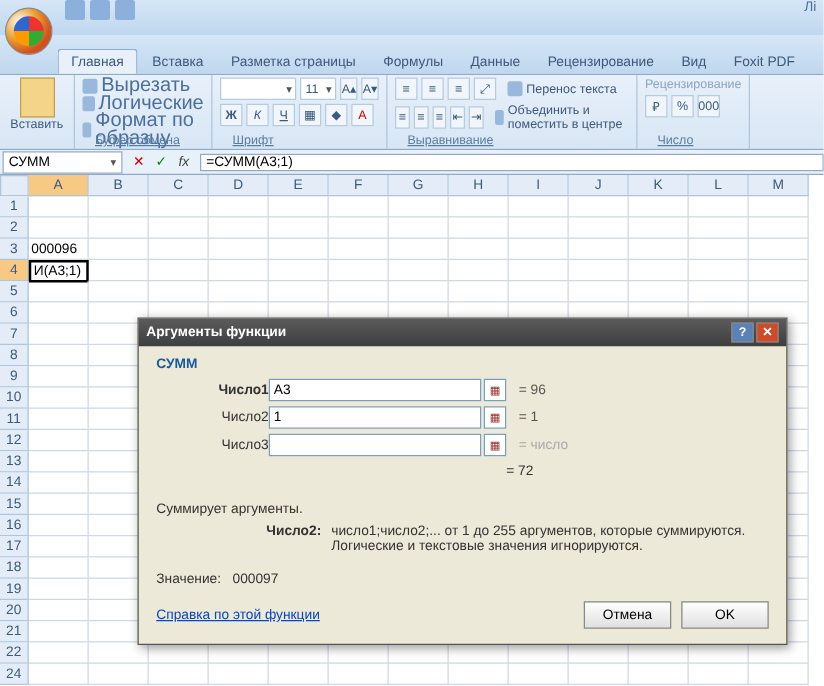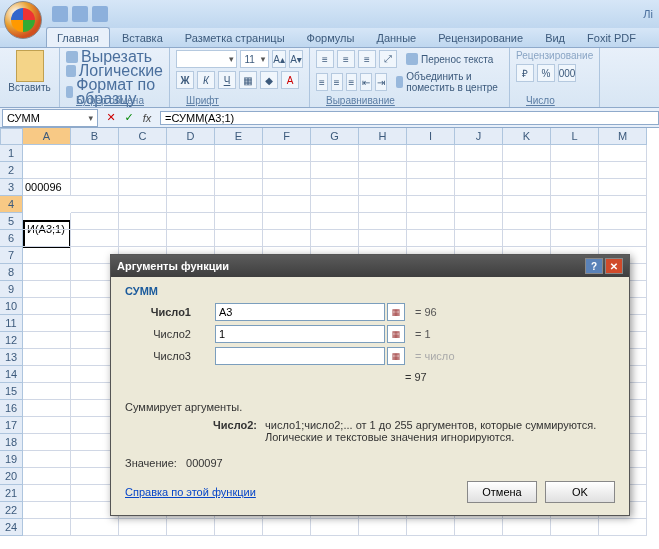--- a/index.html
+++ b/index.html
@@ -1,25 +1,25 @@
 <!DOCTYPE html>
 <html><head>
 <meta charset="utf-8">
 <style>
 * { box-sizing: border-box; margin: 0; padding: 0; font-family: Tahoma, Arial, sans-serif; }
 body { background: #fff; width: 659px; height: 549px; overflow: hidden; position: relative; font-size: 11px; }
 
-.titlebar { height: 28px; background: linear-gradient(#d6e6f7, #bfd7ef); display: flex; align-items: center; padding-left: 4px; }
+.titlebar { height: 28px; background: linear-gradient(#d6e6f7, #bfd7ef); display: flex; align-items: flex-start; padding-left: 4px; }
 .office-btn { width: 38px; height: 38px; border-radius: 50%; background: radial-gradient(circle at 30% 30%, #fff, #e8a030 40%, #d05020 70%); border: 1px solid #888; position: relative; top: 6px; }
 .office-btn::after { content: ""; position: absolute; inset: 6px; background: conic-gradient(#e33 0 90deg, #3a3 90deg 180deg, #f90 180deg 270deg, #36c 270deg 360deg); border-radius: 50%; }
 .qat { display: flex; gap: 4px; margin-left: 10px; }
 .qat-icon { width: 16px; height: 16px; background: #8cb0dc; border-radius: 2px; }
 .title-right { margin-left: auto; margin-right: 6px; color: #4a6f9d; font-size: 11px; }
 
-.ribbon-tabs { height: 20px; background: linear-gradient(#d6e6f7, #bfd7ef); display: flex; align-items: flex-end; padding-left: 46px; gap: 2px; border-bottom: 1px solid #8faacb; }
+.ribbon-tabs { height: 32px; background: linear-gradient(#d6e6f7, #bfd7ef); display: flex; align-items: flex-end; padding-left: 46px; gap: 2px; border-bottom: 1px solid #8faacb; }
 .ribbon-tab { padding: 4px 10px 3px; color: #3c5a7c; font-size: 11px; cursor: pointer; }
 .ribbon-tab.active { background: #e8f0fa; border: 1px solid #8faacb; border-bottom: none; border-radius: 3px 3px 0 0; }
 
 .ribbon { height: 60px; background: linear-gradient(#e8f0fa, #d8e6f4); display: flex; border-bottom: 1px solid #8faacb; font-size: 10px; color: #3c5a7c; }
 .ribbon-group { border-right: 1px solid #aec5de; padding: 2px 6px; display: flex; flex-direction: column; position: relative; }
 .ribbon-group-label { position: absolute; bottom: 1px; left: 16px; right: 0; text-align: left; font-size: 10px; color: #5a7ca3; text-decoration: underline; }
 .paste-icon { width: 28px; height: 32px; background: #f4d488; border: 1px solid #c0a050; margin: 0 auto; }
 .clip-items { font-size: 16px; line-height: 14px; color: #4a6f9d; }
 .clip-items div { display: flex; align-items: center; gap: 3px; }
 .mini-icon { width: 12px; height: 12px; background: #98b8dc; border-radius: 2px; display: inline-block; }
@@ -38,32 +38,32 @@
 .sheet { position: relative; background: #fff; }
 .col-headers { display: flex; height: 17px; }
 .corner { width: 23px; height: 17px; background: #e4ecf7; border: 1px solid #aec5de; }
 .col-h { width: 48px; height: 17px; background: #e4ecf7; border-right: 1px solid #aec5de; border-bottom: 1px solid #aec5de; text-align: center; font-size: 11px; color: #3c5a7c; line-height: 17px; }
 .col-h.sel { background: #f8c985; }
 .rows { }
 .row { display: flex; height: 17px; }
 .row-h { width: 23px; background: #e4ecf7; border-right: 1px solid #aec5de; border-bottom: 1px solid #aec5de; text-align: center; font-size: 11px; color: #3c5a7c; line-height: 17px; }
 .row-h.sel { background: #f8c985; }
 .cell { width: 48px; height: 17px; border-right: 1px solid #d0d7e5; border-bottom: 1px solid #d0d7e5; font-size: 11px; padding: 0 2px; line-height: 17px; overflow: visible; white-space: nowrap; }
-.cell.active { border: 2px solid #000; height: 28px; line-height: 14px; margin-top: 24px; }
+.cell.active { border: 2px solid #000; height: 18px; line-height: 14px; }
 
 .dialog { position: absolute; left: 110px; top: 254px; width: 520px; background: #ece9d8; border: 1px solid #555; box-shadow: 2px 2px 8px rgba(0,0,0,0.4); font-size: 11px; }
 .dlg-title { height: 22px; background: linear-gradient(#5b5b5b, #3e3e3e); color: #fff; display: flex; align-items: center; padding: 0 6px; font-size: 11px; font-weight: bold; }
 .dlg-title-btns { margin-left: auto; display: flex; gap: 2px; }
 .dlg-tbtn { width: 18px; height: 16px; border: 1px solid #888; display: flex; align-items: center; justify-content: center; font-size: 10px; color: #fff; }
 .dlg-help { background: #5a82b8; }
 .dlg-close { background: #d04a2a; }
 .dlg-body { padding: 8px 14px 12px; color: #333; }
 .func-name { color: #1a5a9c; font-weight: bold; margin-bottom: 6px; }
 .arg-row { display: flex; align-items: center; margin-bottom: 4px; }
-.arg-label { width: 90px; text-align: right; padding-right: 24px; }
+.arg-label { width: 90px; text-align: right; padding-right: 0; }
 .arg-label.bold { font-weight: bold; }
 .arg-input { width: 170px; height: 18px; border: 1px solid #7b9ebd; background: #fff; padding: 0 3px; font-size: 11px; }
 .arg-pick { width: 18px; height: 18px; border: 1px solid #7b9ebd; background: #fff; margin-left: 2px; display: flex; align-items: center; justify-content: center; font-size: 9px; color: #9a3030; }
 .arg-result { margin-left: 10px; color: #555; }
 .summary { margin: 18px 0 6px 0; }
 .desc-row { display: flex; margin: 4px 0 14px; }
 .desc-label { width: 140px; text-align: right; padding-right: 8px; font-weight: bold; }
 .desc-text { flex: 1; }
 .footer-row { display: flex; align-items: center; margin-top: 12px; }
 .help-link { color: #0645c8; text-decoration: underline; cursor: pointer; }
@@ -613,21 +613,21 @@
       <div class="arg-pick">▦</div>
       <div class="arg-result">= 1</div>
     </div>
     <div class="arg-row">
       <div class="arg-label">Число3</div>
       <input class="arg-input" value="" style="">
       <div class="arg-pick">▦</div>
       <div class="arg-result" style="color:#aaa">= число</div>
     </div>
 
-    <div class="result-line" style="margin-left:280px">= 97</div>
+    <div class="result-line" style="margin-left:280px">= 72</div>
     <div class="summary">Суммирует аргументы.</div>
     <div class="desc-row">
       <div class="desc-label">Число2:</div>
       <div class="desc-text">число1;число2;... от 1 до 255 аргументов, которые суммируются. Логические и текстовые значения игнорируются.</div>
     </div>
     <div>
       <span>Значение:</span>
       &nbsp;&nbsp;<span>000097</span>
     </div>
     <div class="footer-row">

